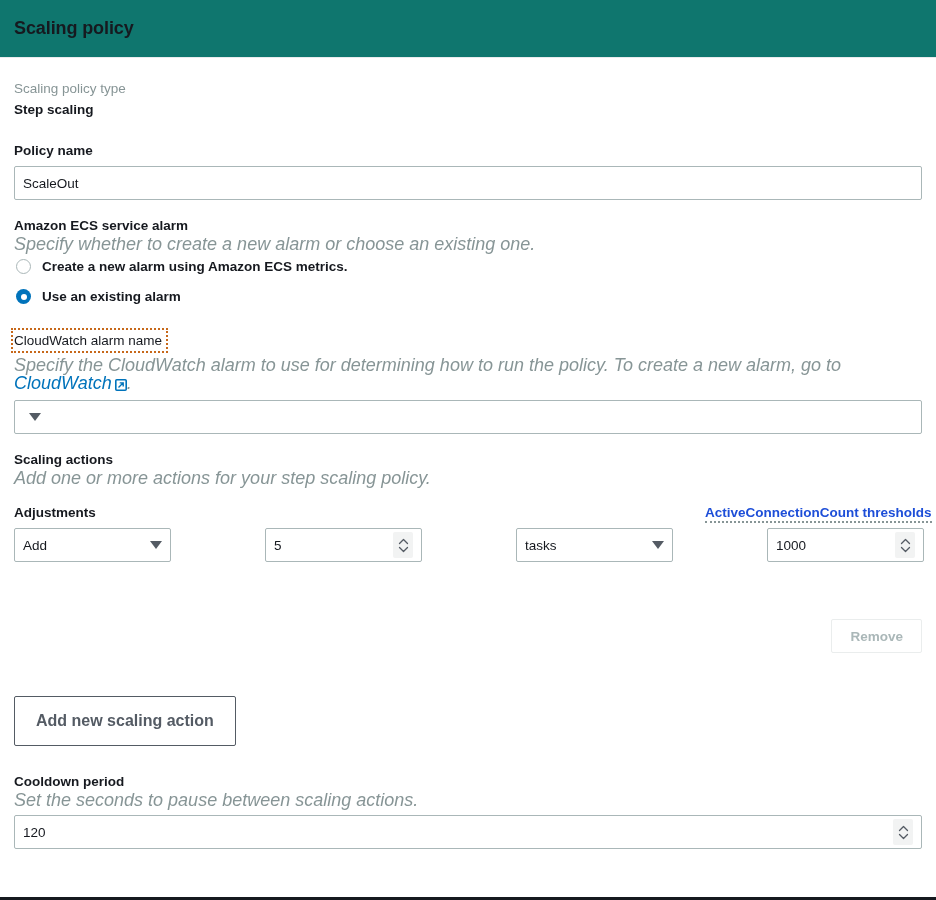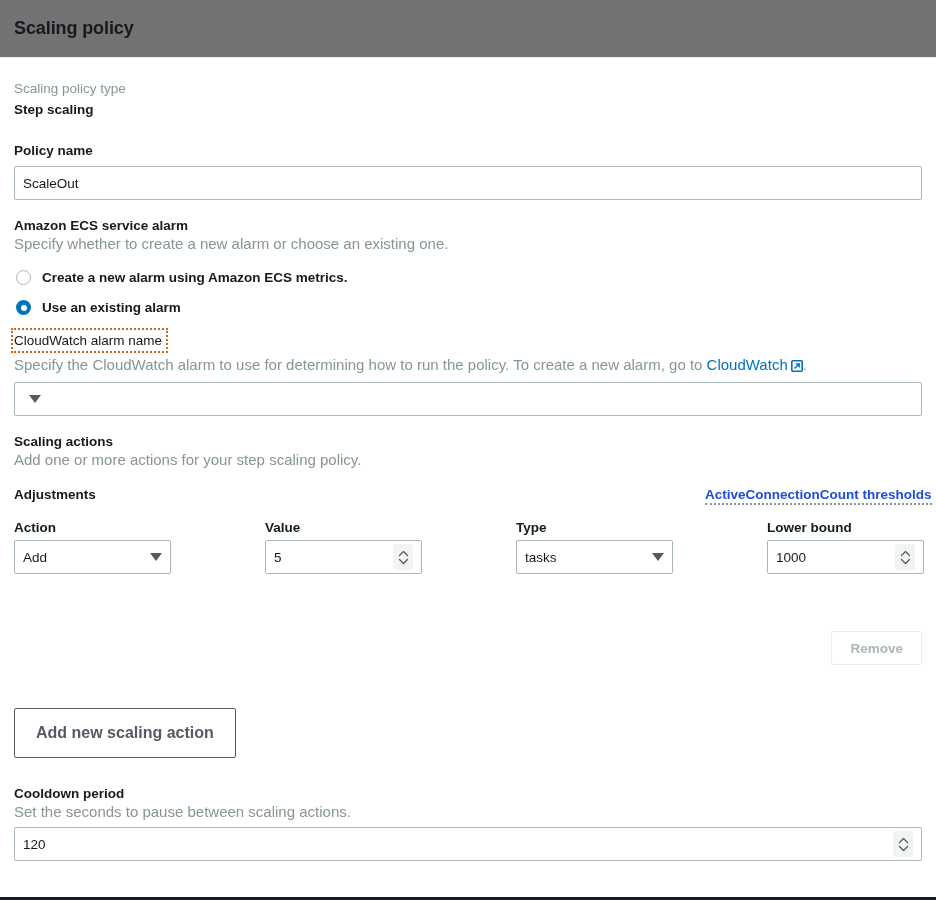--- a/index.html
+++ b/index.html
@@ -21,21 +21,21 @@
     width: 936px;
     height: 900px;
     box-sizing: border-box;
     border-bottom: 3px solid #16191f;
     background: #ffffff;
   }
 
   
   .panel-header {
     height: 58px;
-    background: #737373;
+    background: #0f766e;
     border-bottom: 1px solid #e9ebed;
     display: flex;
     align-items: center;
     padding: 0 14px;
     box-sizing: border-box;
   }
   .panel-title {
     font-size: 18px;
     font-weight: bold;
     color: #16191f;
@@ -62,23 +62,24 @@
     color: #16191f;
     line-height: 19px;
   }
   .label-strong {
     font-size: 13.5px;
     font-weight: bold;
     color: #16191f;
     line-height: 19px;
   }
   .desc {
-    font-size: 15px;
+    font-size: 18px;
     color: #879596;
     line-height: 18px;
+    font-style: italic;
   }
 
   
   .input {
     box-sizing: border-box;
     height: 34px;
     border: 1px solid #aab7b8;
     border-radius: 2px;
     background: #ffffff;
     display: flex;
@@ -119,21 +120,21 @@
     flex-direction: column;
     align-items: center;
     justify-content: center;
     margin-left: 6px;
   }
   .stepper svg { display: block; }
 
   
   .radio-row {
     display: flex;
-    align-items: flex-end;
+    align-items: flex-start;
     height: 26px;
   }
   .radio {
     width: 15px; height: 15px;
     border-radius: 50%;
     box-sizing: border-box;
     flex: 0 0 auto;
     margin-right: 11px;
     margin-left: 2px;
   }
@@ -301,31 +302,20 @@
       <div style="grid-column: 1 / 6;">
         <div class="col-head">Adjustments</div>
       </div>
       <div style="grid-column: 6 / 10;">
         <div class="col-head">
           <span class="thresh-head dotted-underline">ActiveConnectionCount thresholds</span>
         </div>
       </div>
     </div>
 
-    <div class="adj-grid" style="margin-top:10px;">
-      <div class="col-head">Action</div>
-      <div></div>
-      <div class="col-head">Value</div>
-      <div></div>
-      <div class="col-head">Type</div>
-      <div></div>
-      <div class="col-head">Lower bound</div>
-      <div></div>
-      <div class="col-head">Upper bound</div>
-    </div>
 
     <div class="adj-grid">
       <div class="input">
         <span class="input-text">Add</span>
         <span class="caret"></span>
       </div>
       <div></div>
 
       <div class="input">
         <span class="input-text">5</span>

